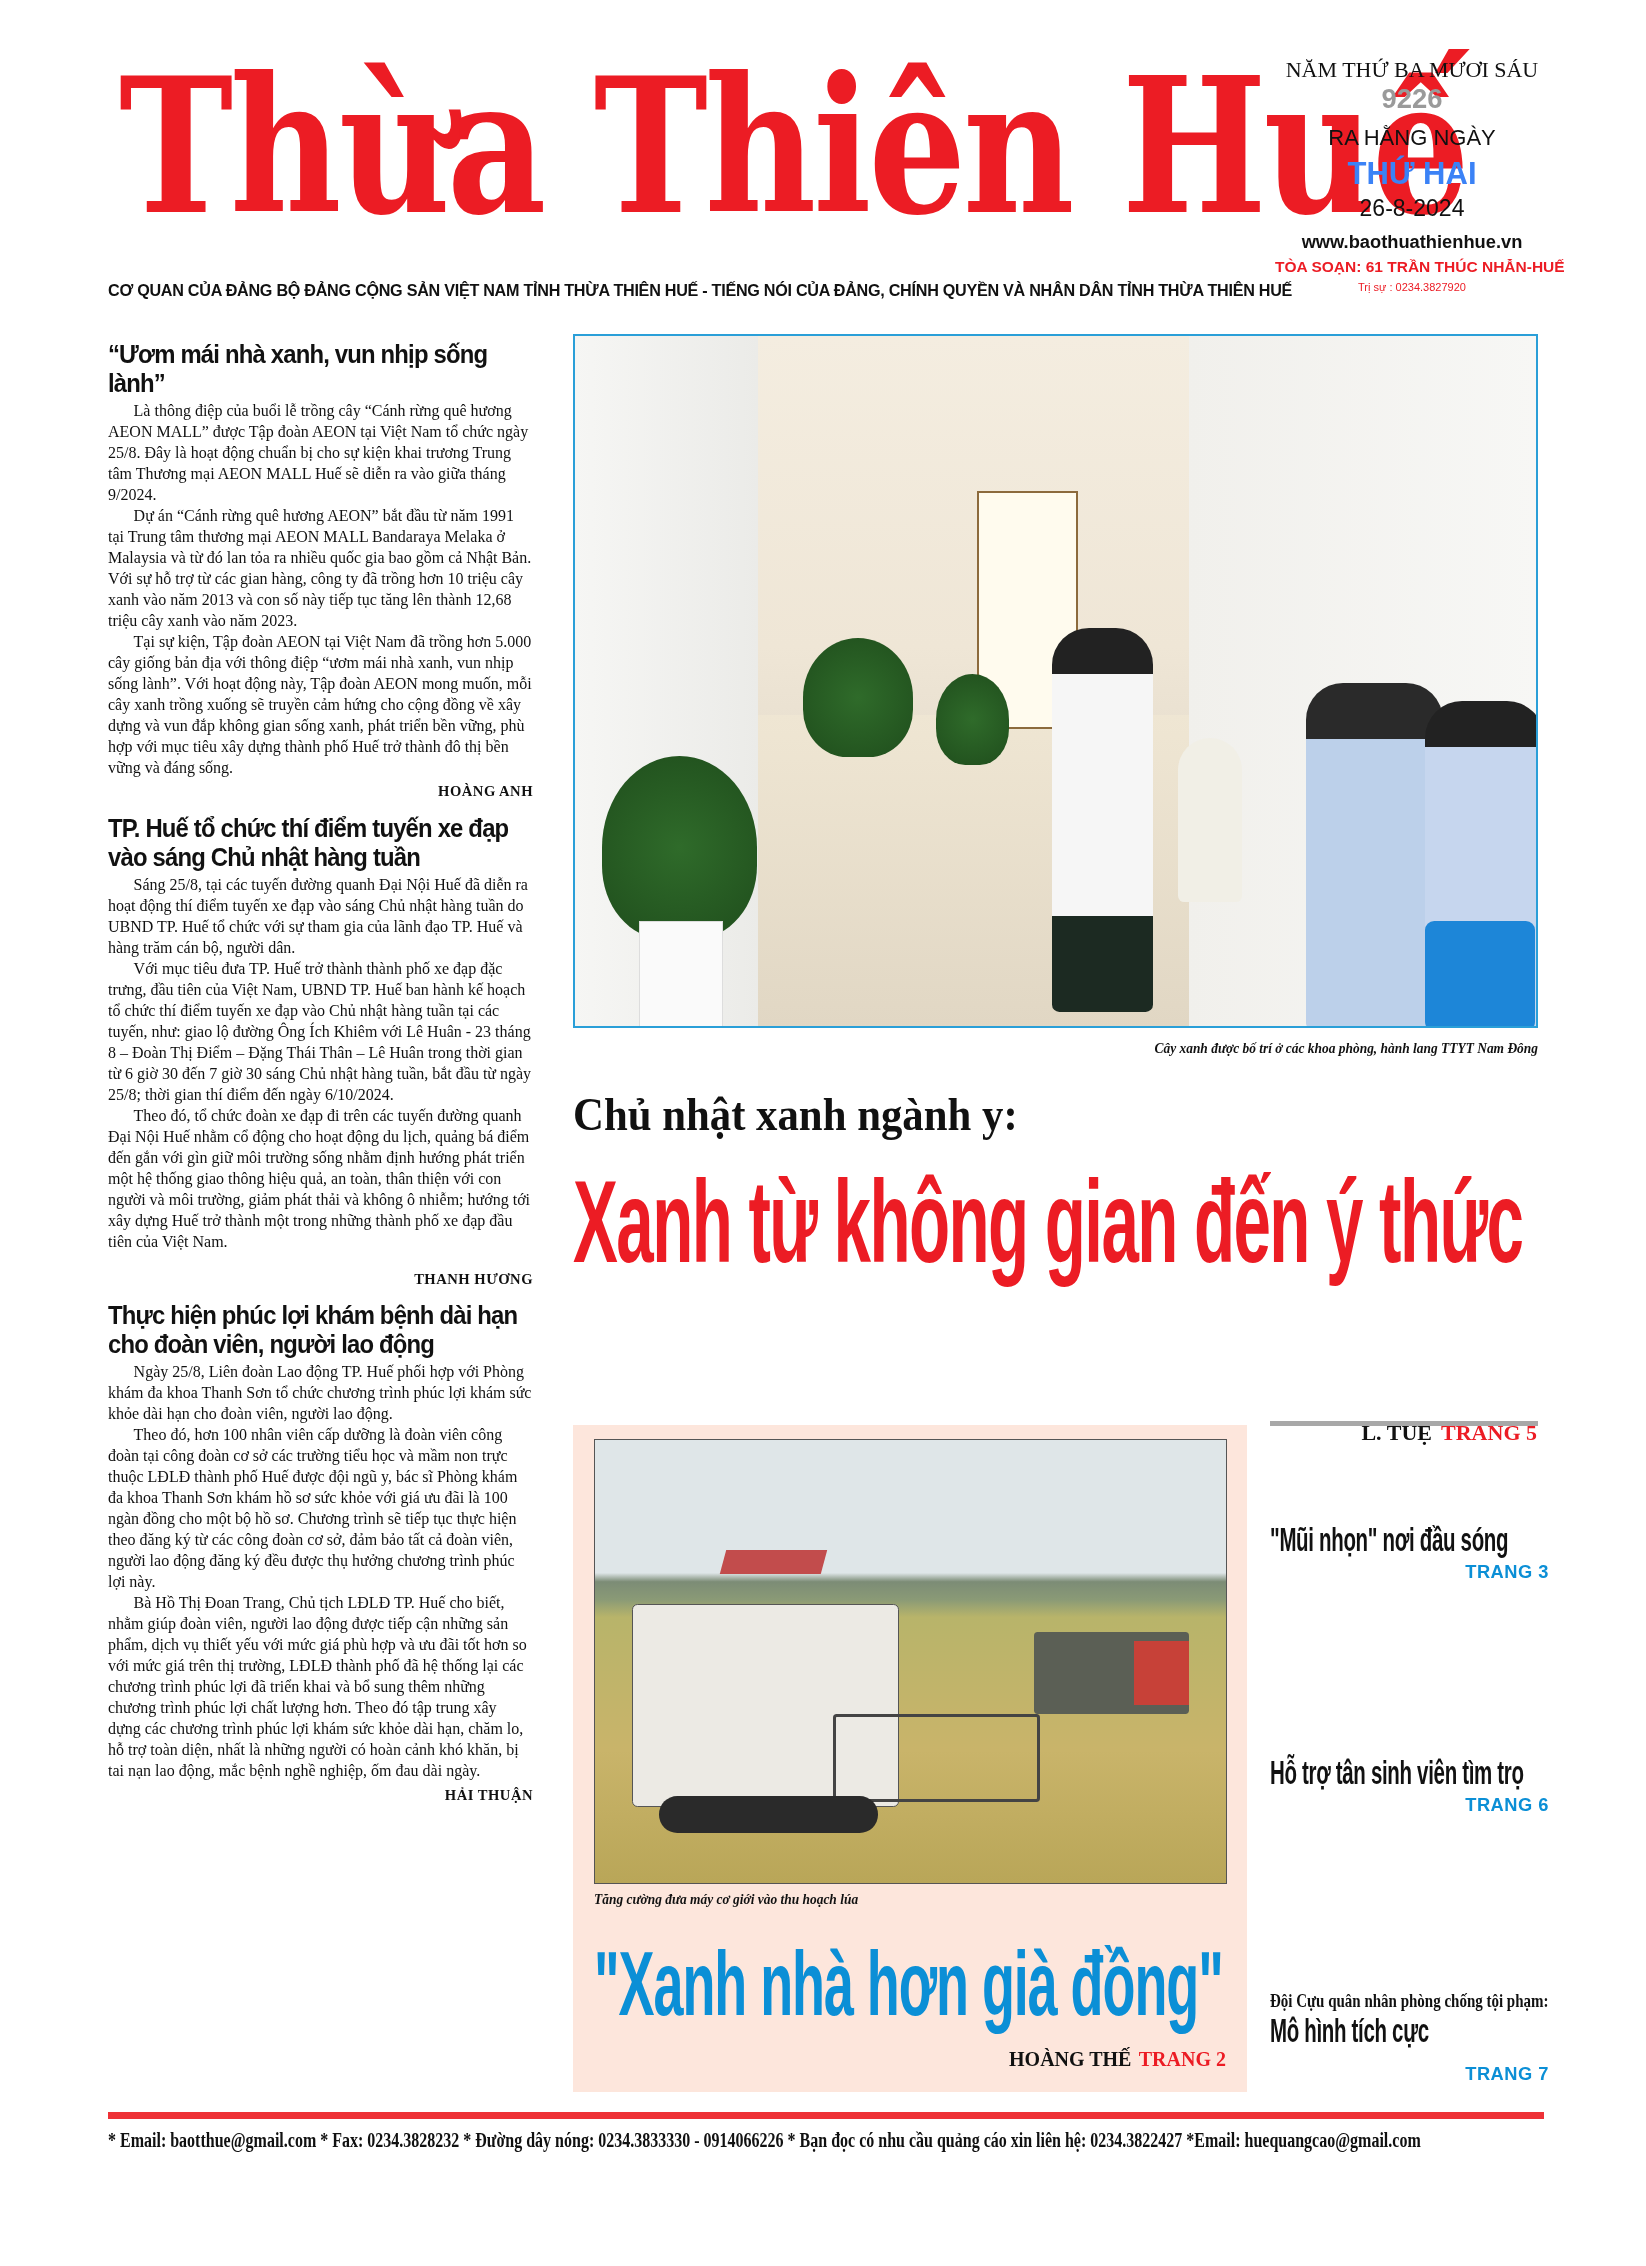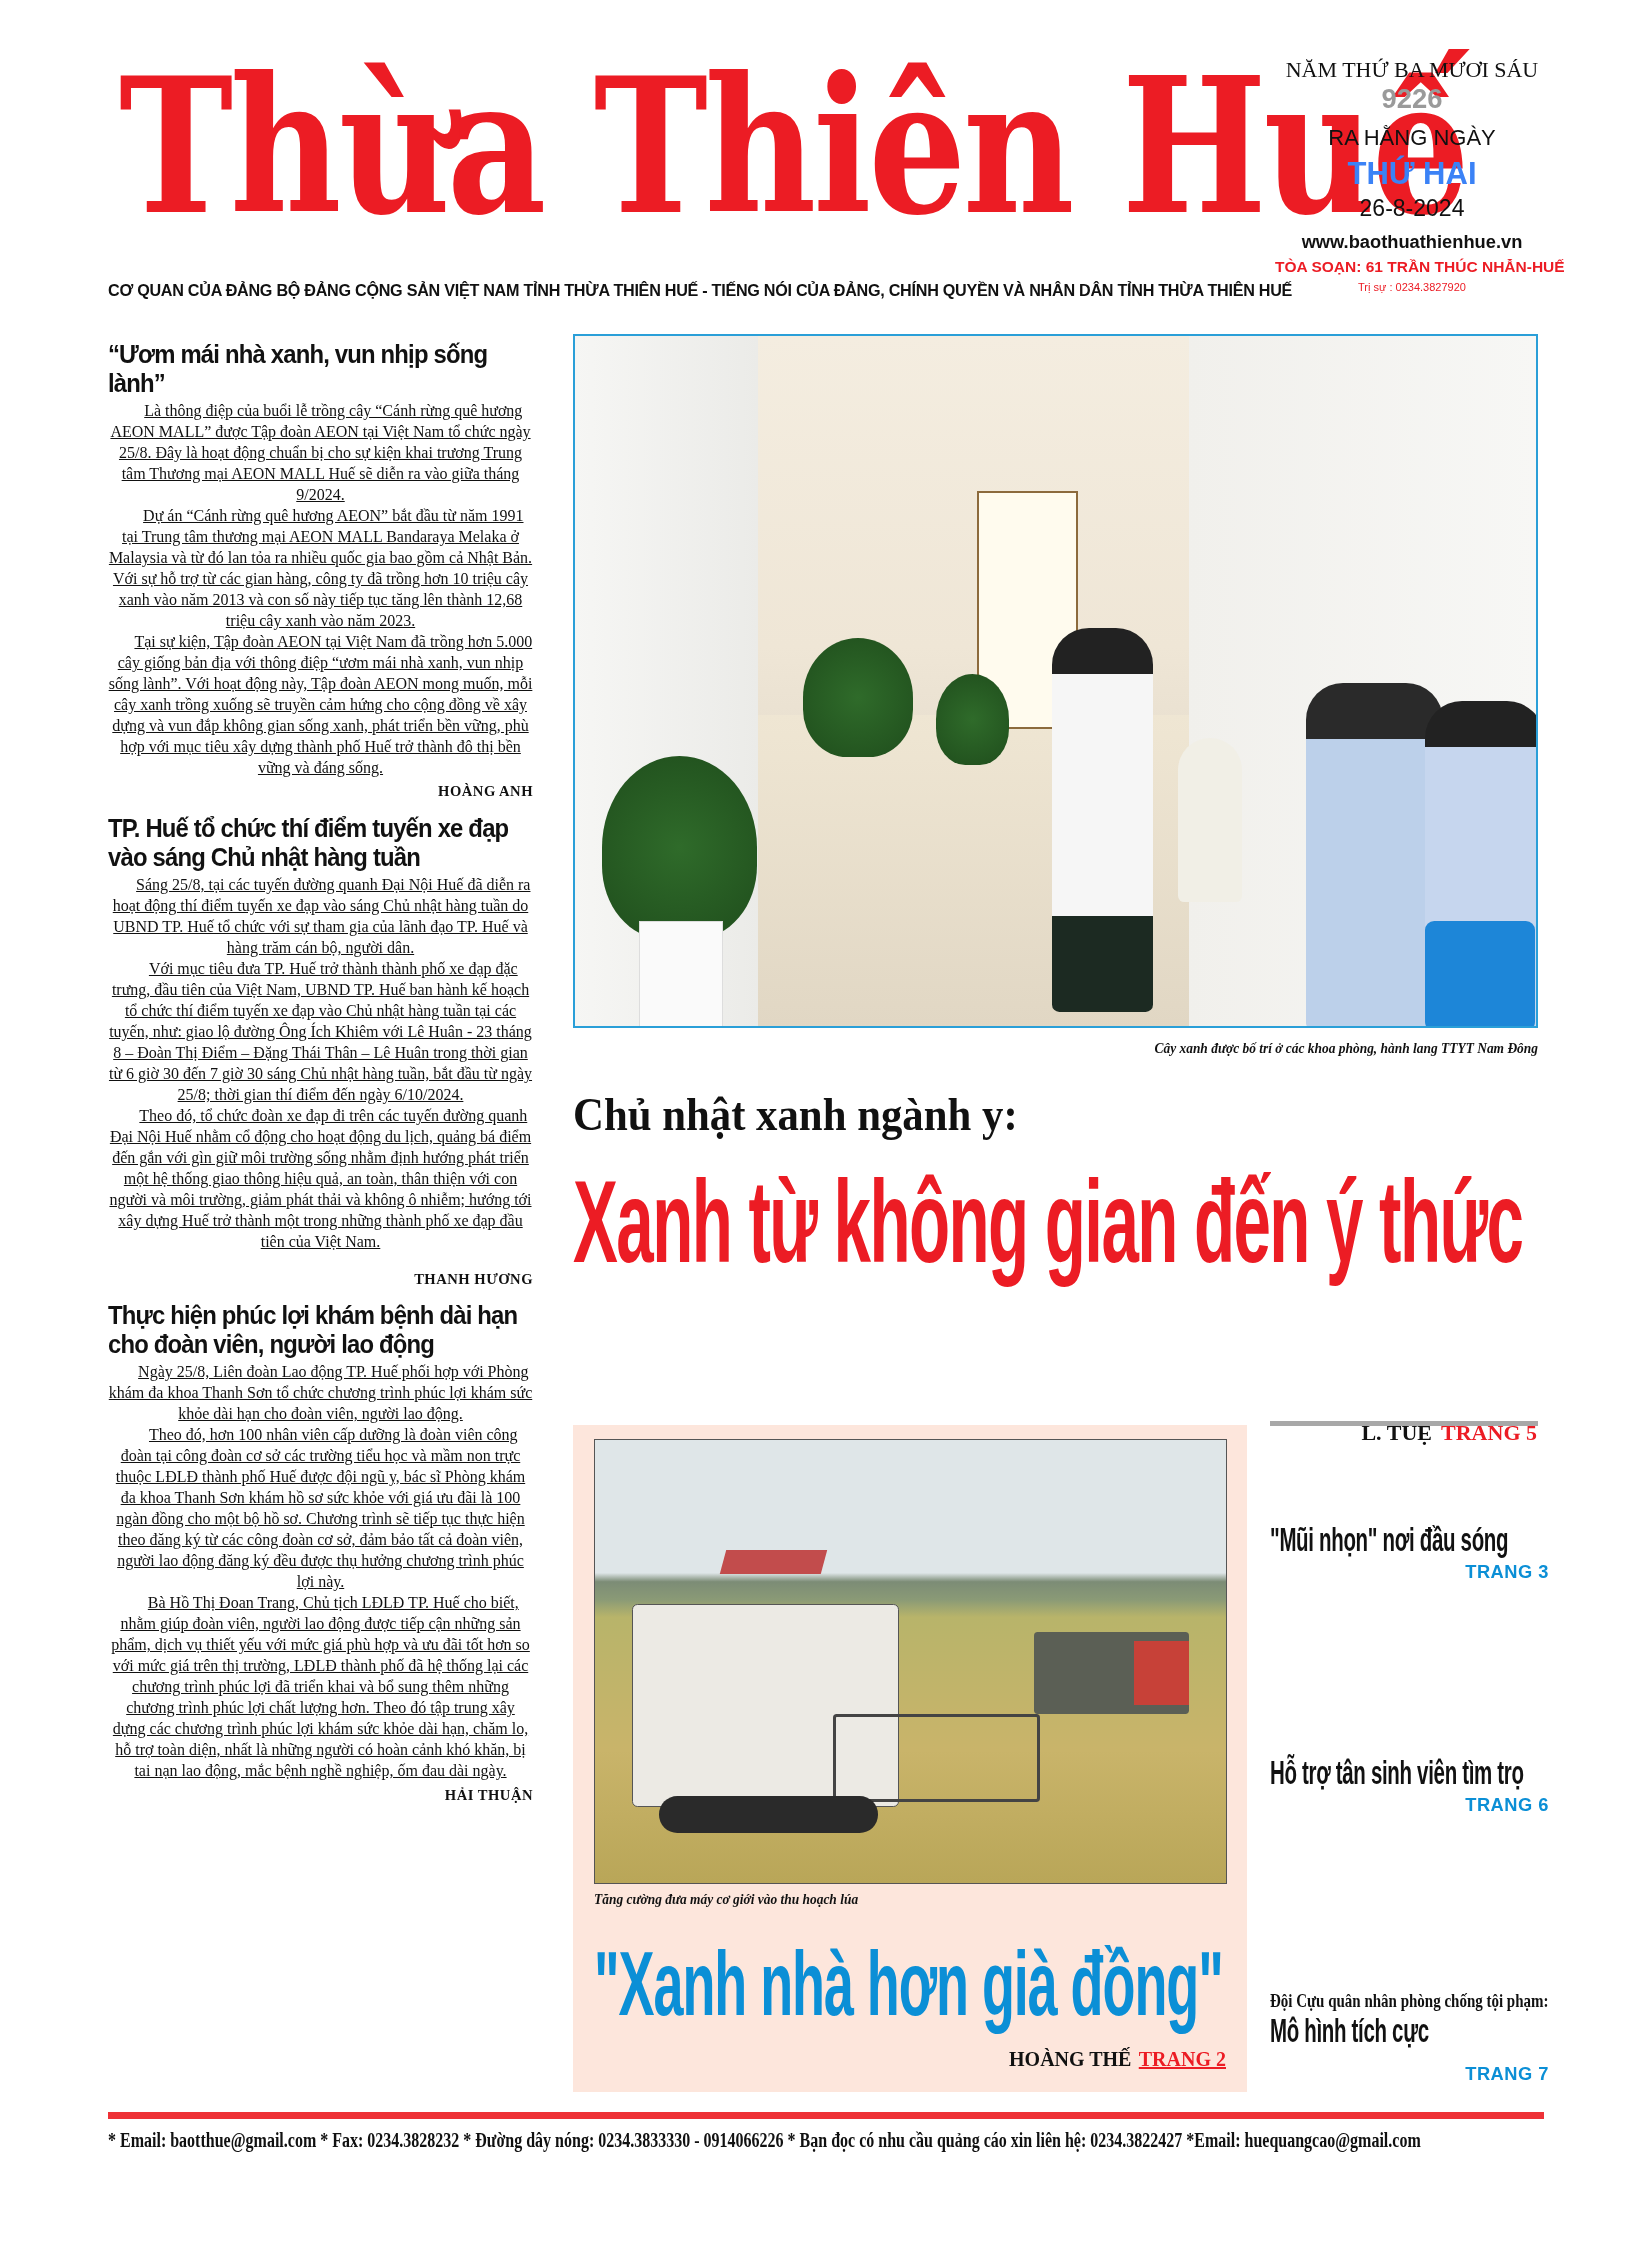--- a/index.html
+++ b/index.html
@@ -14,21 +14,21 @@
   .issue-no{font-family:"Liberation Sans",sans-serif;font-weight:bold;color:#9a9a9a;font-size:27.4px;line-height:31px;}
   .issue-daily{font-family:"Liberation Sans",sans-serif;font-size:22px;line-height:37px;margin-top:5.5px;}
   .issue-day{font-family:"Liberation Sans",sans-serif;font-weight:bold;color:#3b82f6;font-size:31px;line-height:35px;}
   .issue-date{font-family:"Liberation Sans",sans-serif;font-size:23px;line-height:35px;}
   .issue-web{font-family:"Liberation Sans",sans-serif;font-weight:bold;font-size:18.3px;line-height:31px;}
   .issue-office{font-family:"Liberation Sans",sans-serif;font-weight:bold;color:#ec1c24;font-size:15.5px;line-height:20px;white-space:nowrap;}
   .issue-phone{font-family:"Liberation Sans",sans-serif;color:#ec1c24;font-size:11px;line-height:20px;}
   
   .leftcol{left:108px;top:340px;width:425px;}
   .art-title{font-family:"Liberation Sans",sans-serif;font-weight:bold;font-size:26.5px;line-height:29px;letter-spacing:-0.9px;transform:scaleX(0.9);transform-origin:left top;width:466px;margin-bottom:1.8px;}
-  .art-body p{margin:0;text-indent:25.6px;font-size:16px;line-height:21px;text-align:center;text-decoration:underline;}
+  .art-body p{margin:0;text-indent:25.6px;font-size:16px;line-height:21px;text-align:left;}
   .byline{text-align:right;font-weight:bold;font-size:14.6px;line-height:20px;margin:3.7px 0 12.8px 0;letter-spacing:0.5px;}
   .gap{height:12.8px;}
   
   .photo1{left:573px;top:334px;width:965px;height:694px;border:2.7px solid #2a9fd8;box-sizing:border-box;overflow:hidden;
     background:linear-gradient(180deg,#f4ede0 0%,#efe6d6 45%,#e8dfcf 60%,#ddd2c0 100%);}
   .p1-wall-l{position:absolute;left:0;top:0;width:183px;height:100%;background:linear-gradient(90deg,#f6f6f4,#ebebe8);}
   .p1-wall-r{position:absolute;right:0;top:0;width:347px;height:100%;background:linear-gradient(90deg,#f1f0ec,#f7f7f5);}
   .p1-corridor{position:absolute;left:402px;top:155px;width:101px;height:238px;background:#fffbee;border:2.7px solid #8c6a3c;box-sizing:border-box;}
   .p1-floor{position:absolute;left:0;bottom:0;width:100%;height:311px;background:linear-gradient(180deg,#efe6d3,#e1d7c4);}
   .p1-plant{position:absolute;border-radius:50% 50% 40% 40%;background:radial-gradient(circle,#2f6b2a,#1f4d1c);}
@@ -47,21 +47,21 @@
     background:linear-gradient(180deg,#dfe6e8 0%,#dfe6e8 30%,#7c8c76 32%,#8a9a76 36%,#b8b46a 40%,#c9b46a 70%,#b9a658 100%);}
   .p2-harvester{position:absolute;left:37px;top:164px;width:265px;height:201px;background:#eceae4;border-radius:5.5px;border:1.8px solid #555;}
   .p2-head{position:absolute;left:238px;top:274px;width:201px;height:82px;border:3.7px solid #444;border-radius:3.7px;}
   .p2-track{position:absolute;left:64px;top:356px;width:219px;height:37px;background:#2a2a2a;border-radius:18.3px;}
   .p2-tractor{position:absolute;left:439px;top:192px;width:155px;height:82px;background:#5b5f55;border-radius:3.7px;}
   .p2-tractor-red{position:absolute;left:539px;top:201px;width:55px;height:64px;background:#c74138;}
   .p2-canopy{position:absolute;left:128px;top:110px;width:101px;height:24px;background:#c24c4c;transform:skewX(-15deg);}
   .caption2{position:absolute;left:21px;top:466px;font-style:italic;font-weight:bold;font-size:14.6px;white-space:nowrap;transform:scaleX(0.92);transform-origin:left top;}
   .farm-headline{position:absolute;left:21px;top:507px;width:640px;font-family:"Liberation Sans",sans-serif;font-weight:bold;color:#0b8fd6;font-size:90px;line-height:105px;white-space:nowrap;transform:scaleX(0.6);transform-origin:left top;letter-spacing:-1.8px;}
   .farm-byline{position:absolute;right:21px;top:623px;font-weight:bold;font-size:20px;white-space:nowrap;}
-  .farm-byline .pg{color:#ec1c24;margin-left:7.3px;text-decoration:underline;}
+  .farm-byline .pg{color:#ec1c24;margin-left:7.3px;}
   
   .teaser{left:1270px;width:279px;}
   .teaser-title{font-family:"Liberation Sans",sans-serif;font-weight:bold;font-size:33px;line-height:38px;white-space:nowrap;transform:scaleX(0.62);transform-origin:left top;letter-spacing:-0.5px;}
   .teaser-kicker{font-family:"Liberation Serif",serif;font-weight:bold;font-size:18.3px;line-height:22px;white-space:nowrap;transform:scaleX(0.82);transform-origin:left top;}
   .teaser-page{text-align:right;font-family:"Liberation Sans",sans-serif;font-weight:bold;color:#0b8fd6;font-size:18.3px;margin-top:2px;letter-spacing:0.5px;}
   
   .footer-rule{left:108px;top:2112px;width:1436px;height:7.3px;background:#ee3237;}
   .footer-text{left:108px;top:2129px;width:1462px;font-weight:bold;font-size:20px;white-space:nowrap;transform:scaleX(0.8);transform-origin:left top;}
 </style>
 </head>

